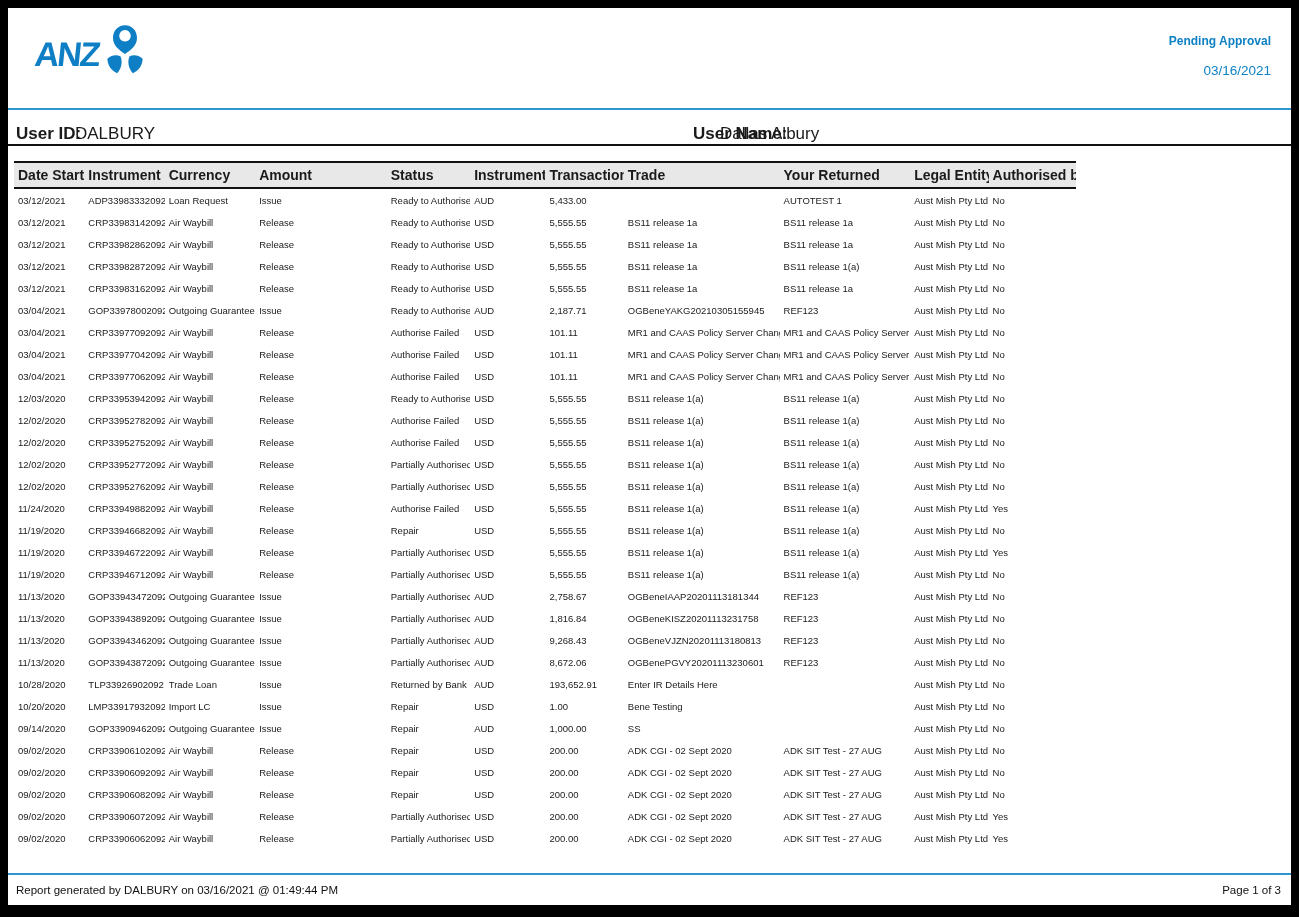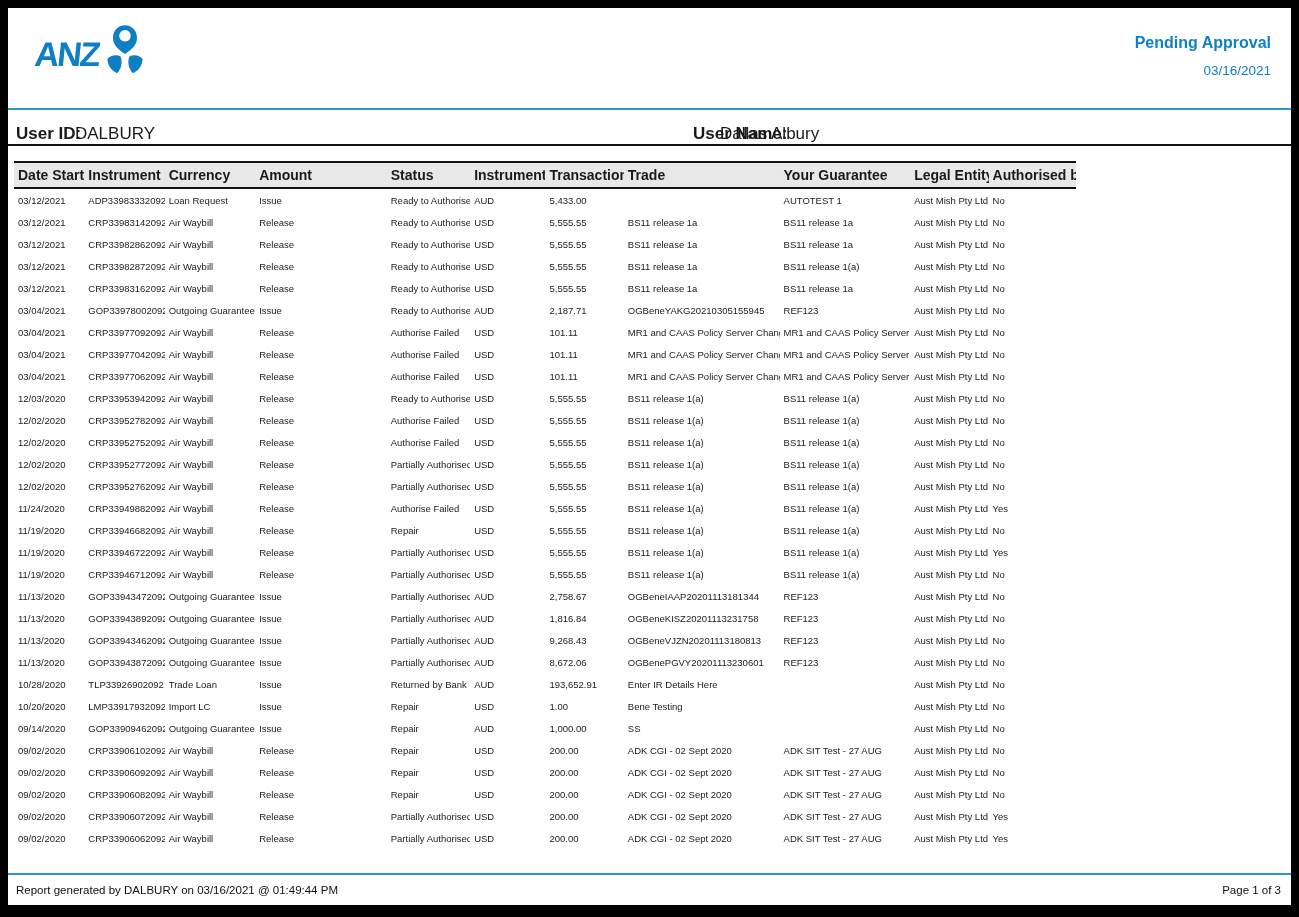--- a/index.html
+++ b/index.html
@@ -11,21 +11,21 @@
     position:absolute;left:8px;top:8px;width:1283px;height:897px;background:#fff;
   }
   
   .logo{position:absolute;left:27px;top:20px;display:flex;align-items:center;}
   .logo-word{
     font-size:34px;font-weight:800;color:#0e7fc4;letter-spacing:-2px;
     transform:skewX(-6deg);line-height:1;
   }
   .logo-mark{margin-left:2px;margin-top:-4px;}
   .report-title{
-    position:absolute;right:20px;top:26px;font-size:16px;font-weight:bold;color:#0e80c4;text-align:left;
+    position:absolute;right:20px;top:26px;font-size:12px;font-weight:bold;color:#0e80c4;text-align:left;
   }
   .report-date{
     position:absolute;right:20px;top:55px;font-size:13.5px;color:#0e80c4;text-align:right;
   }
   .rule-blue-top{position:absolute;left:0;top:100px;width:100%;height:2px;background:#2d96d0;}
   
   .user-strip{position:absolute;left:0;top:110px;width:100%;height:24px;font-size:17px;}
   .user-id-label{position:absolute;left:8px;top:6px;font-weight:bold;}
   .user-id-value{position:absolute;left:67px;top:6px;}
   .user-name-label{position:absolute;left:668px;top:6px;font-weight:bold;padding-left:17px;}
@@ -96,21 +96,21 @@
       <thead>
         <tr>
             <th>Date Started</th>
             <th>Instrument ID</th>
             <th>Currency</th>
             <th>Amount</th>
             <th>Status</th>
             <th>Instrument Type</th>
             <th>Transaction Type</th>
             <th>Trade</th>
-            <th>Your Guarantee</th>
+            <th>Your Returned</th>
             <th>Legal Entity</th>
             <th>Authorised by Me</th>
           </tr>
       </thead>
       <tbody>
           <tr>
             <td>03/12/2021</td>
             <td>ADP33983332092</td>
             <td>Loan Request</td>
             <td>Issue</td>

